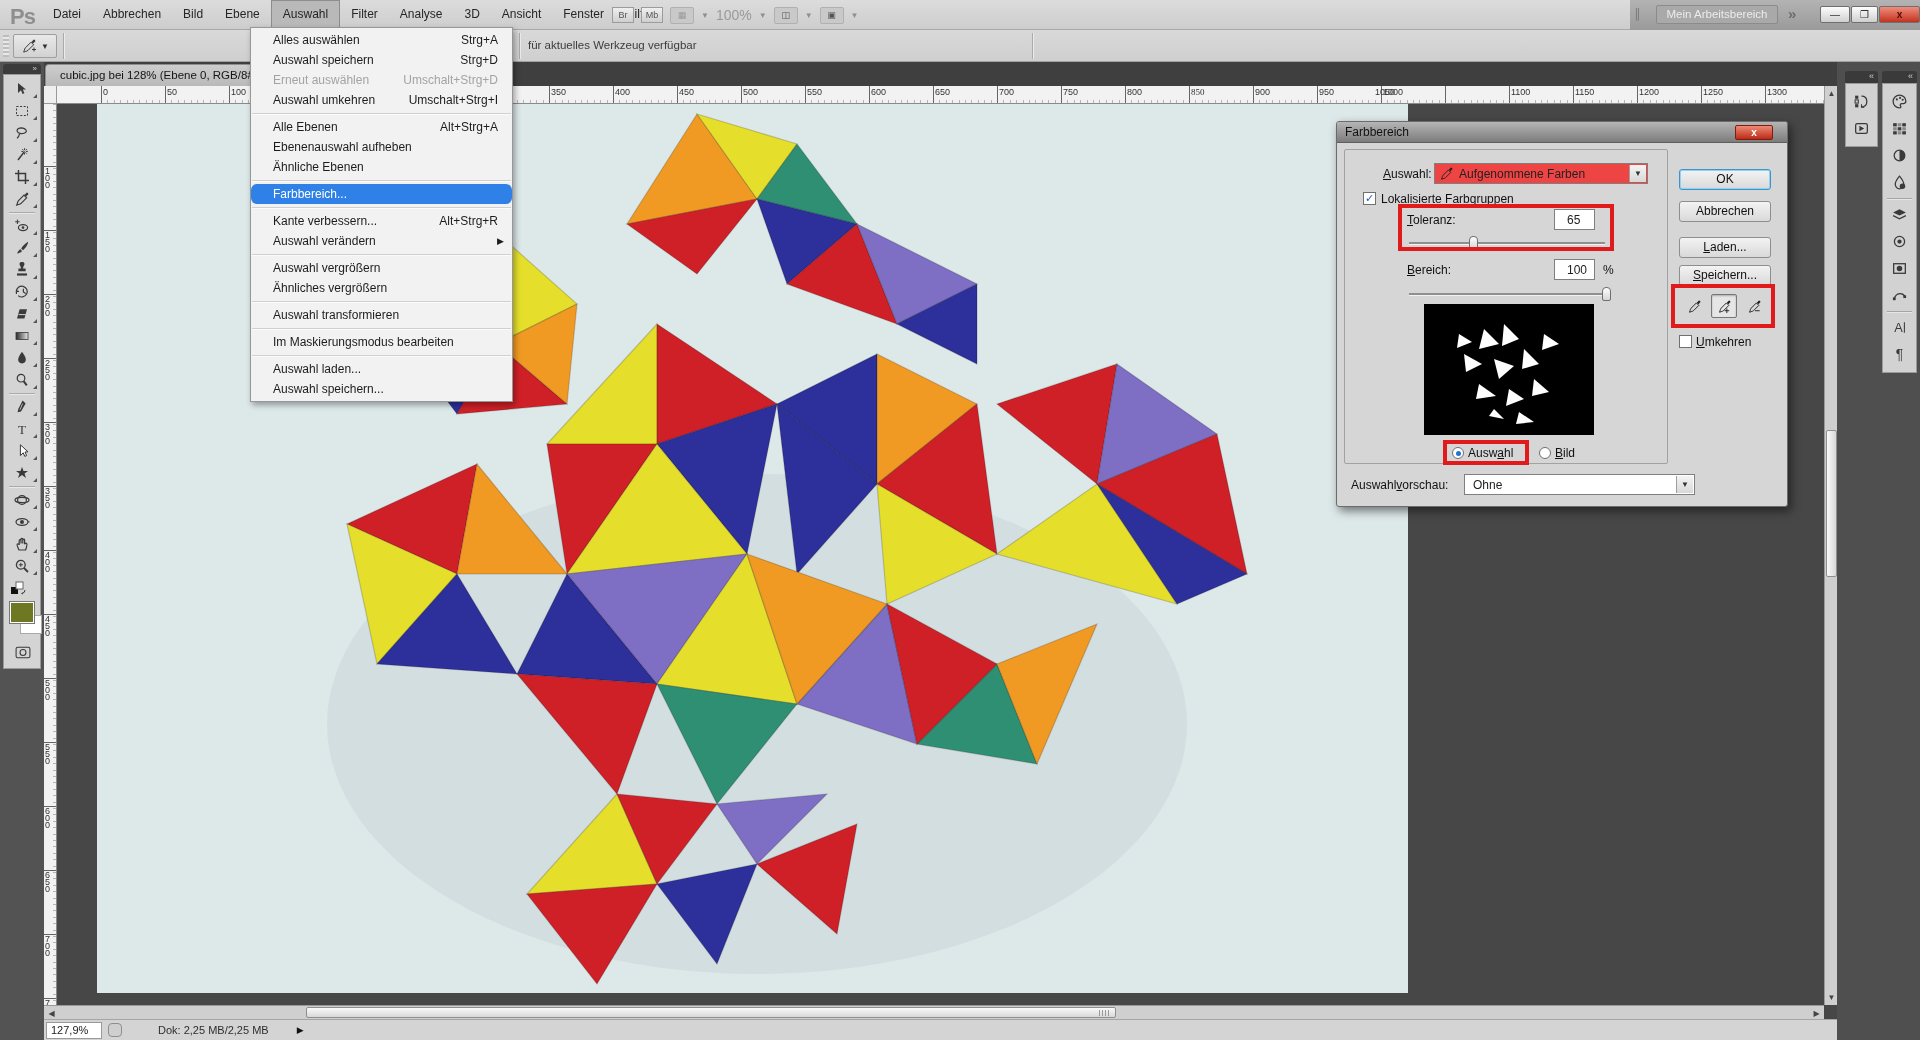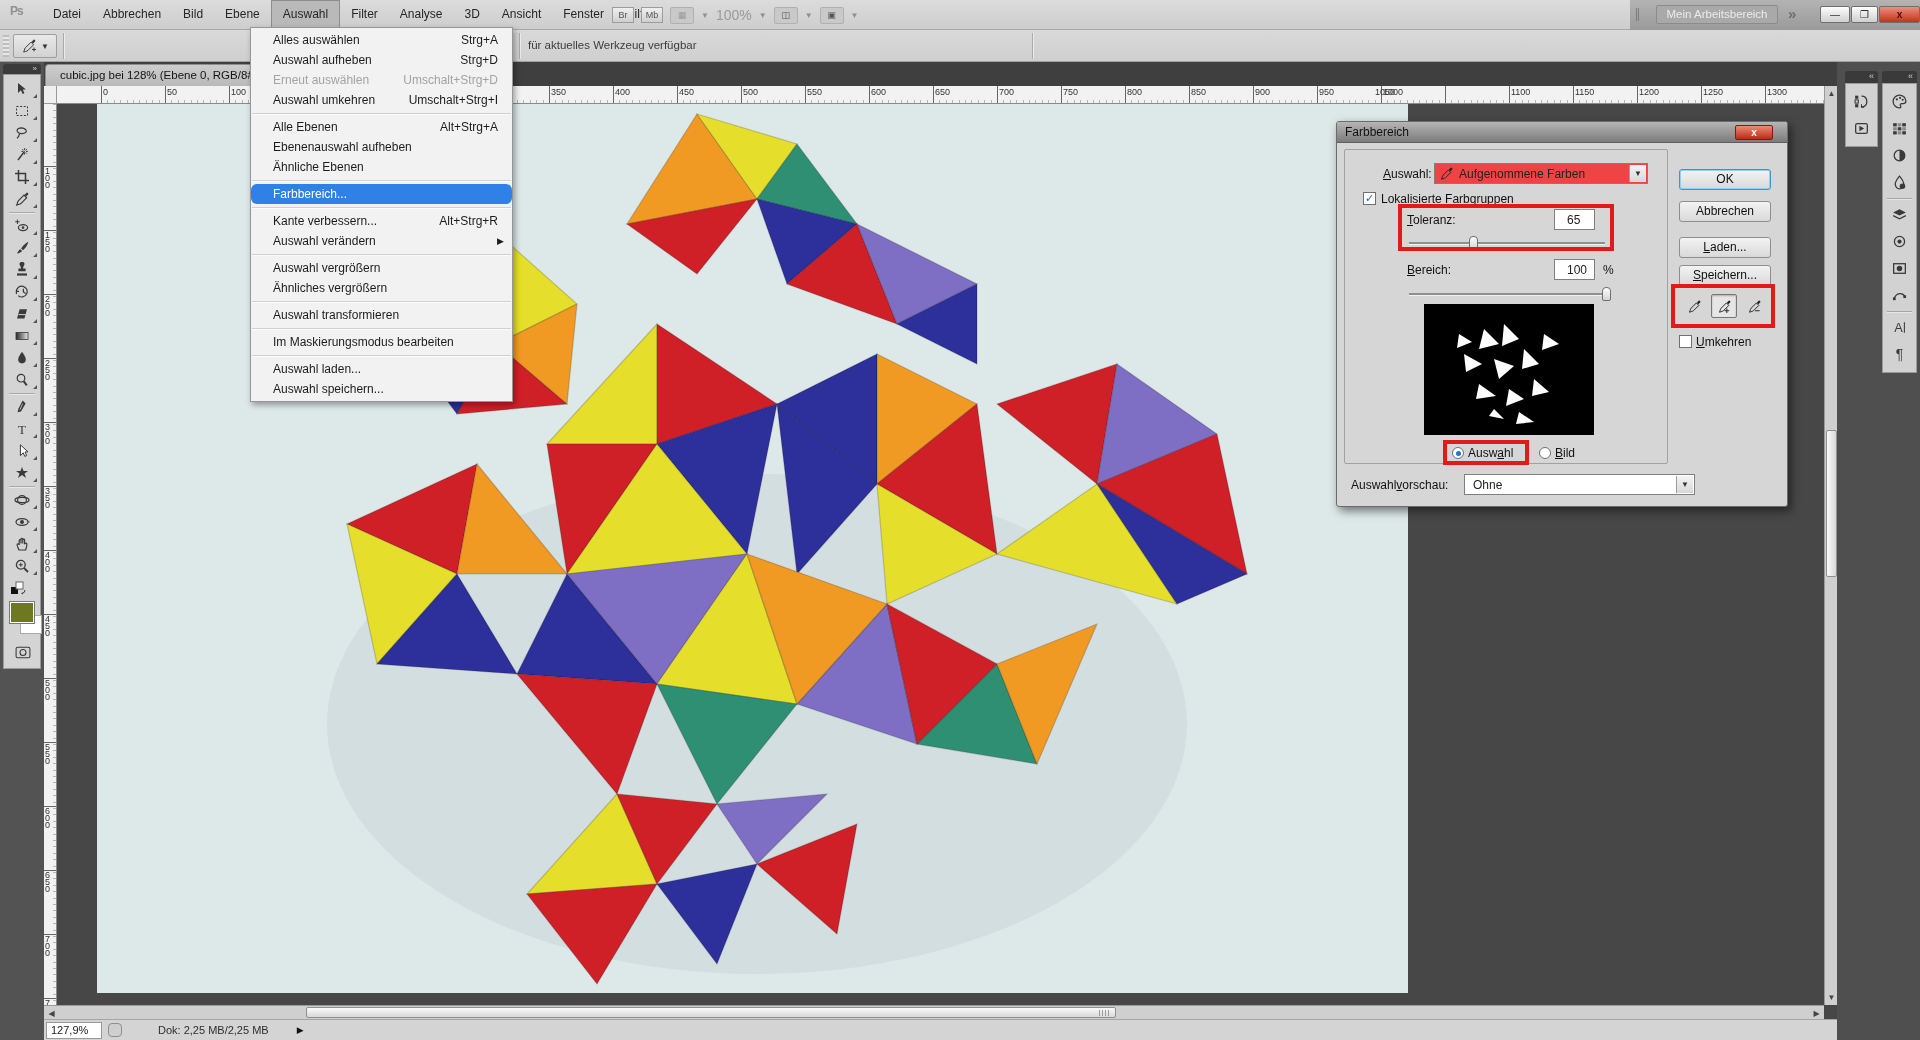--- a/index.html
+++ b/index.html
@@ -3,21 +3,21 @@
 <meta charset="utf-8">
 <style>
   * { margin:0; padding:0; box-sizing:border-box; }
   html,body { width:1920px; height:1040px; overflow:hidden; background:#474747;
     font-family:"Liberation Sans","DejaVu Sans",sans-serif; font-size:12px; color:#222; }
   #app { position:relative; width:1920px; height:1040px; }
 
   
   #menubar { position:absolute; left:0; top:0; width:1920px; height:30px;
     background:linear-gradient(#dcdcdc,#cdcdcd); border-bottom:1px solid #a8a8a8; z-index:30; }
-  #ps-logo { position:absolute; left:10px; top:4px; font-weight:bold; font-size:12px; color:#8f8f8f; letter-spacing:-1px; }
+  #ps-logo { position:absolute; left:10px; top:4px; font-weight:bold; font-size:22px; color:#8f8f8f; letter-spacing:-1px; }
   #menubar-items { position:absolute; left:42px; top:0; height:30px; display:flex; align-items:stretch; }
   .mb-item { padding:7px 11px 0 11px; height:30px; color:#262626; }
   .mb-item.active { background:#b9b9b9; border:1px solid #8d8d8d; border-bottom:none; padding-top:6px; }
   #appbar-icons { position:absolute; left:612px; top:5px; height:20px; display:flex; align-items:center; gap:7px; color:#9a9a9a; }
   .ab-box { width:24px; height:17px; border:1px solid #b0b0b0; border-radius:2px; background:#c9c9c9;
     font-size:9px; color:#9a9a9a; text-align:center; line-height:15px; }
   .ab-caret { font-size:8px; color:#8f8f8f; }
   .ab-glyph { width:22px; height:16px; border:1px solid #9c9c9c; background:linear-gradient(#efefef,#cfcfcf); text-align:center; line-height:14px; font-size:9px; color:#555; }
   #menubar-right { position:absolute; right:0; top:0; width:290px; height:30px;
     background:linear-gradient(#b3b3b3,#9a9a9a); }
@@ -236,21 +236,21 @@
       <span class="hr-lab" style="left: 814px;">600</span>
       <div class="hr-tick" style="left: 876px;"></div>
       <span class="hr-lab" style="left: 878px;">650</span>
       <div class="hr-tick" style="left: 940px;"></div>
       <span class="hr-lab" style="left: 942px;">700</span>
       <div class="hr-tick" style="left: 1004px;"></div>
       <span class="hr-lab" style="left: 1006px;">750</span>
       <div class="hr-tick" style="left: 1068px;"></div>
       <span class="hr-lab" style="left: 1070px;">800</span>
       <div class="hr-tick" style="left: 1132px;"></div>
-      <span class="hr-lab" style="left: 1134px;">850</span>
+      <span class="hr-lab" style="left: 1134px; font-family: Liberation Serif, serif;">850</span>
       <div class="hr-tick" style="left: 1196px;"></div>
       <span class="hr-lab" style="left: 1198px;">900</span>
       <div class="hr-tick" style="left: 1260px;"></div>
       <span class="hr-lab" style="left: 1262px;">950</span>
       <div class="hr-tick" style="left: 1324px;"></div>
       <span class="hr-lab" style="left: 1326px;">1000</span>
       <div class="hr-tick" style="left: 1388px;"></div>
       <span class="hr-lab" style="left: 1318px;">1050</span>
       <div class="hr-tick" style="left: 1452px;"></div>
       <span class="hr-lab" style="left: 1454px;">1100</span>
@@ -652,21 +652,21 @@
         <div class="dock-item">
           <svg viewBox="0 0 16 16">
             <text x="8" y="12.6" font-size="13" text-anchor="middle" fill="#3a3a3a" font-family="Liberation Sans, sans-serif">¶</text>
           </svg>
         </div>
       </div>
   </div>
 
   <div id="select-menu">
       <div class="mi"><span>Alles auswählen</span><span class="sc">Strg+A</span></div>
-      <div class="mi"><span>Auswahl aufheben</span><span class="sc">Strg+D</span></div>
+      <div class="mi"><span>Auswahl speichern</span><span class="sc">Strg+D</span></div>
       <div class="mi disabled"><span>Erneut auswählen</span><span class="sc">Umschalt+Strg+D</span></div>
       <div class="mi"><span>Auswahl umkehren</span><span class="sc">Umschalt+Strg+I</span></div>
       <div class="msep"></div>
       <div class="mi"><span>Alle Ebenen</span><span class="sc">Alt+Strg+A</span></div>
       <div class="mi"><span>Ebenenauswahl aufheben</span></div>
       <div class="mi"><span>Ähnliche Ebenen</span></div>
       <div class="msep"></div>
       <div class="mi hl" style="background: rgb(47, 128, 231);"><span>Farbbereich...</span></div>
       <div class="msep"></div>
       <div class="mi"><span>Kante verbessern...</span><span class="sc">Alt+Strg+R</span></div>

